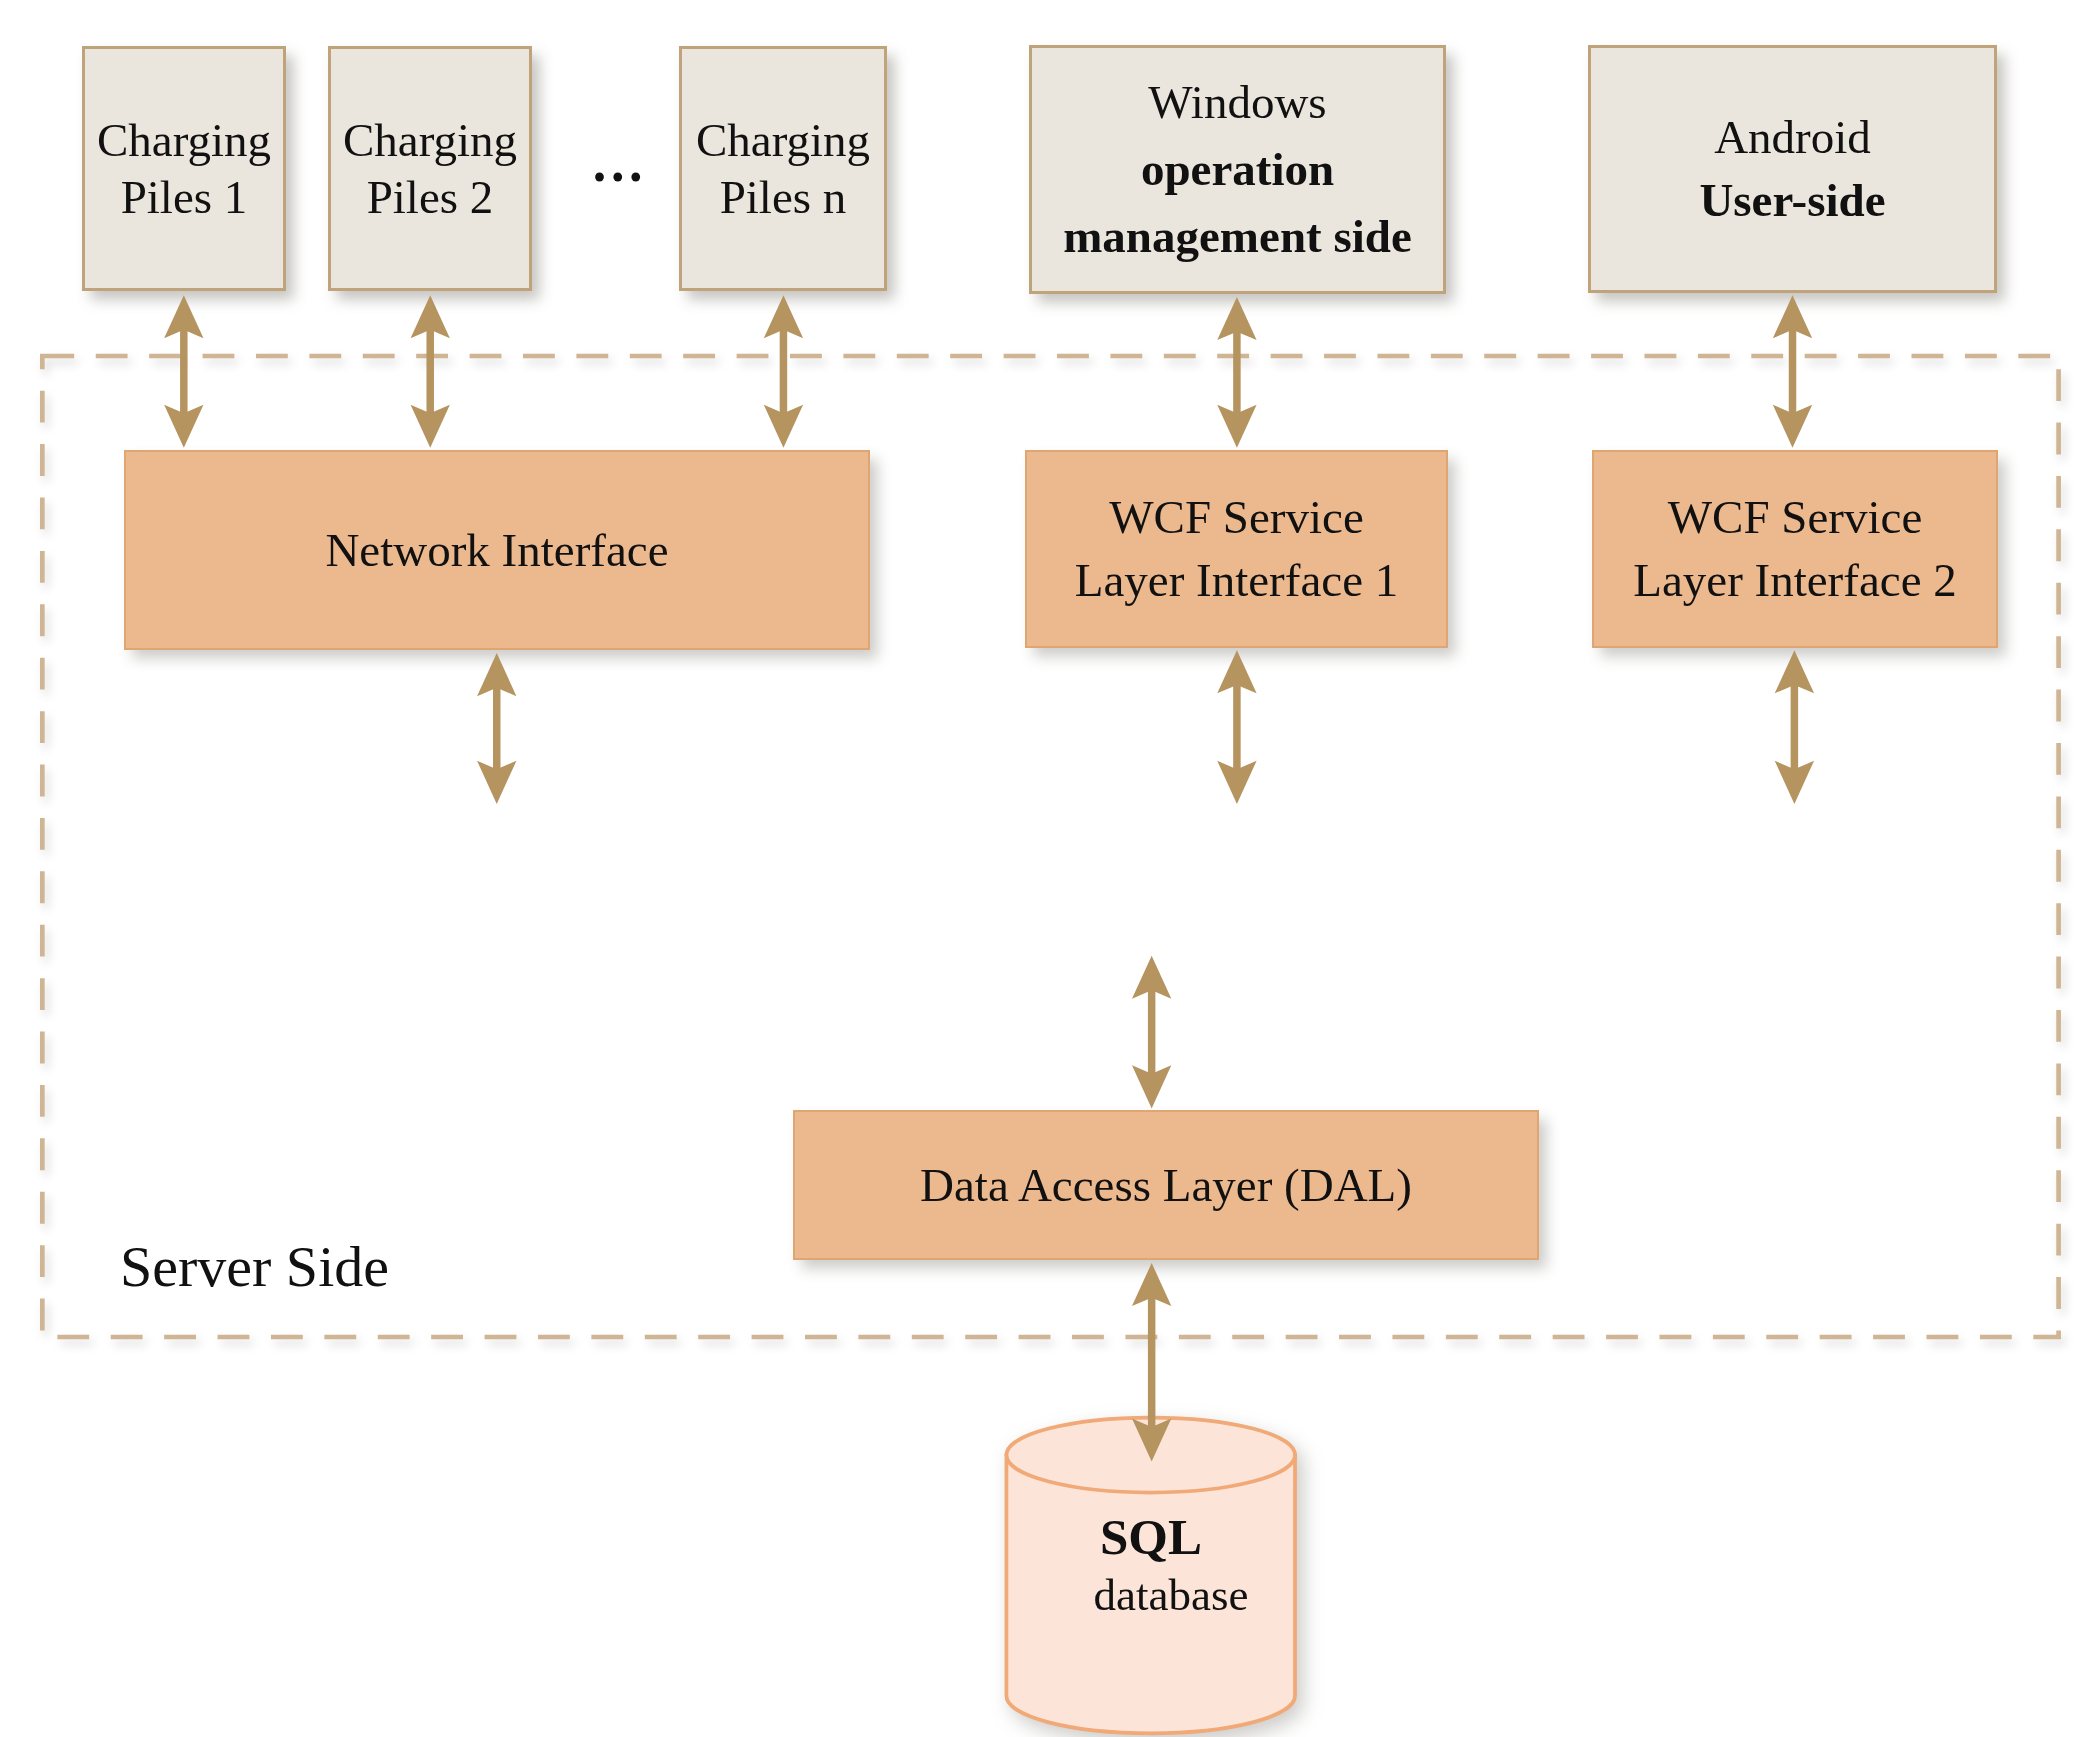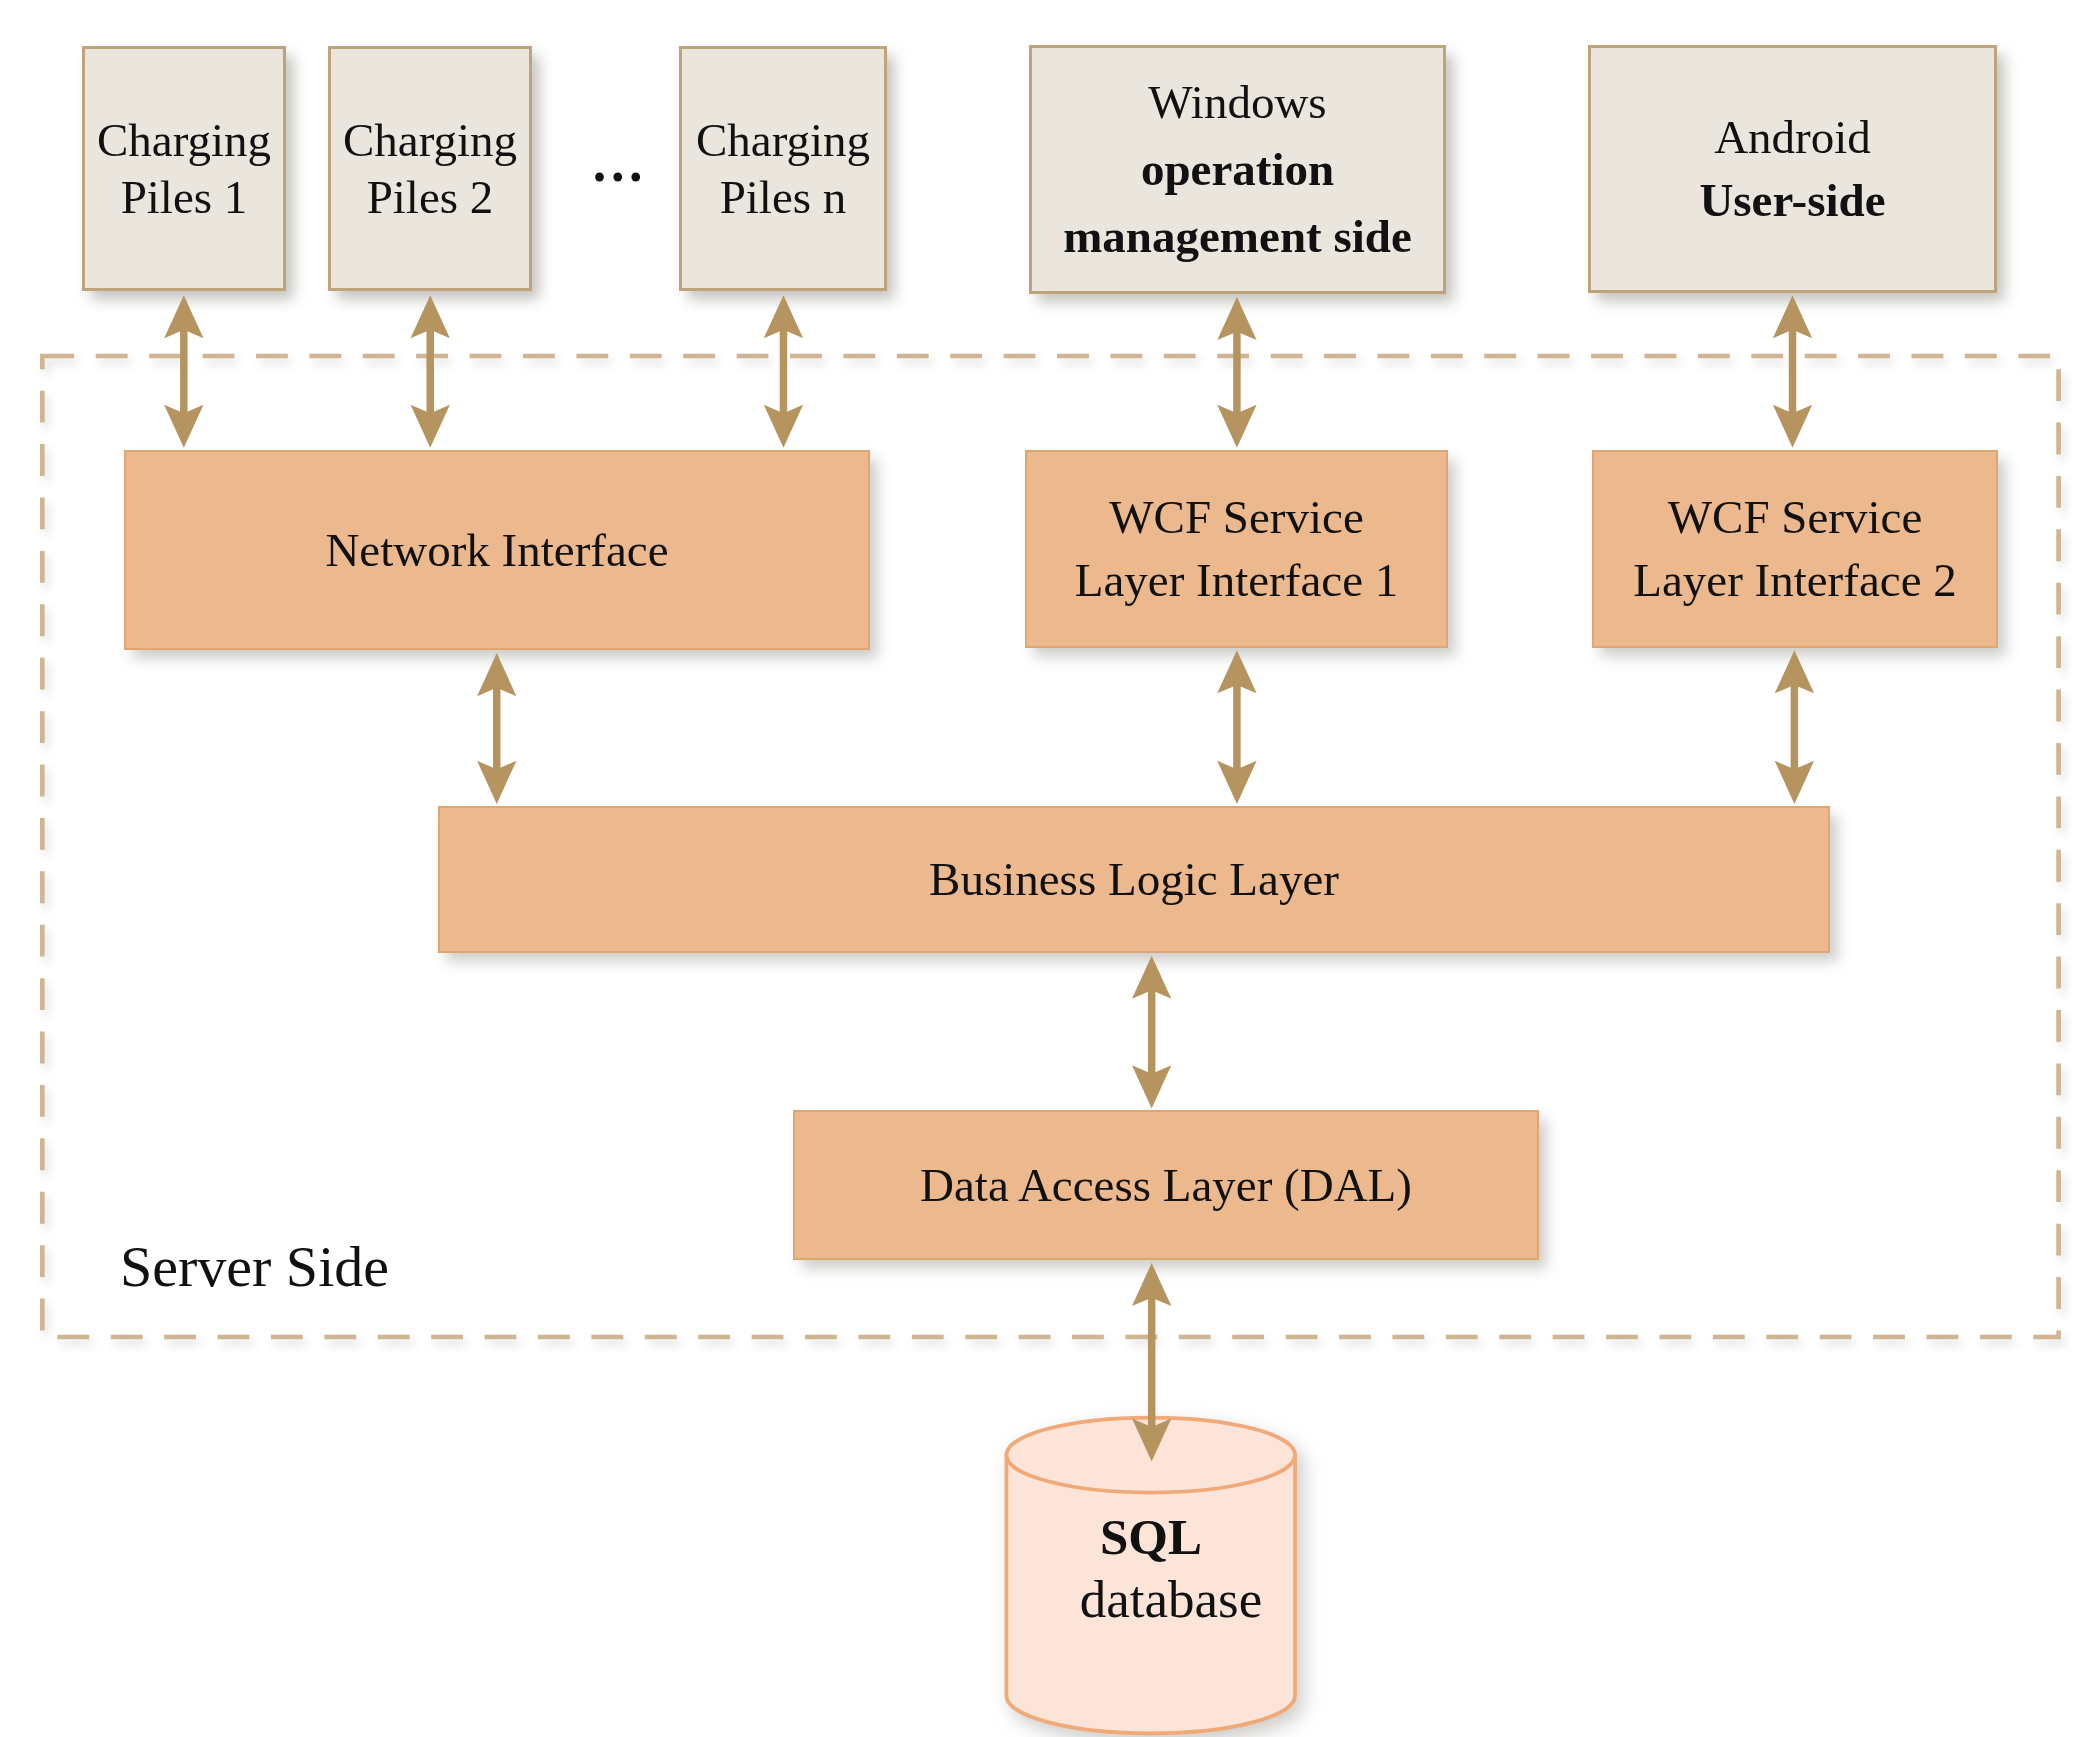--- a/index.html
+++ b/index.html
@@ -39,21 +39,21 @@
   }
   .server-side-label{
     position:absolute;left:120px;top:1233px;width:281px;
     font-size:58px;text-align:left;white-space:nowrap;
   }
   .db-label{
     position:absolute;left:1006px;top:1507px;width:290px;
     text-align:center;line-height:1.2;
   }
   .db-label .l1{font-size:51px;font-weight:bold;display:block;}
-  .db-label .l2{font-size:53px;display:block;padding-left:40px;}
+  .db-label .l2{font-size:45px;display:block;padding-left:40px;}
   svg.layer{position:absolute;left:0;top:0;width:2100px;height:1738px;pointer-events:none;}
   .dashed-rect{
     fill:none;stroke:var(--dashed-border);stroke-width:5;
     stroke-dasharray:34 23;
     filter:drop-shadow(4px 6px 5px rgba(0,0,0,0.15));
   }
   .cyl{stroke:var(--db-stroke);stroke-width:4;fill:var(--db-fill);}
   .cyl-group{filter:drop-shadow(7px 9px 10px rgba(90,85,75,0.30));}
   .arrow path{fill:var(--arrow);stroke:none;}
   .arrow line{stroke:var(--arrow);stroke-width:8;}
@@ -106,23 +106,20 @@
   <div class="box server-box" style="left:1025px;top:450px;width:423px;height:198px;line-height:1.35;">
     <span class="line">WCF Service</span>
     <span class="line">Layer Interface 1</span>
   </div>
 
   <div class="box server-box" style="left:1592px;top:450px;width:406px;height:198px;line-height:1.35;">
     <span class="line">WCF Service</span>
     <span class="line">Layer Interface 2</span>
   </div>
 
-  <div class="box server-box" style="left:438px;top:806px;width:1392px;height:147px;">
-    <span class="line">Business Logic Layer</span>
-  </div>
 
   <div class="box server-box" style="left:793px;top:1110px;width:746px;height:150px;">
     <span class="line">Data Access Layer (DAL)</span>
   </div>
 
   <div class="server-side-label">Server Side</div>
 
   <div class="db-label">
     <span class="l1">SQL</span>
     <span class="l2">database</span>

